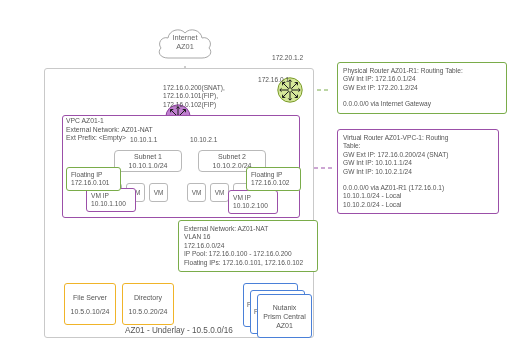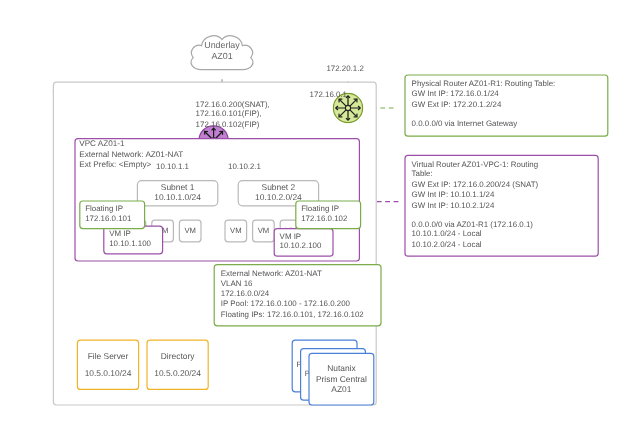--- a/index.html
+++ b/index.html
@@ -150,27 +150,28 @@
     <path d="M112,183 L112,190" stroke="#7aac4a" stroke-width="1.2" fill="none"></path>
 
     <path d="M118,196 L118,202" stroke="#9b4fa8" stroke-width="1.2" fill="none"></path>
 
     <path d="M258,183 L258,192" stroke="#7aac4a" stroke-width="1.2" fill="none"></path>
 
     <path d="M252,196 L252,204" stroke="#9b4fa8" stroke-width="1.2" fill="none"></path>
   </svg>
 
   <div id="underlay-frame" class="abs"></div>
+  <div id="underlay-label" class="abs">AZ01 - Underlay - 10.5.0.0/16</div>
 
   <svg id="cloud" class="abs" viewBox="0 0 62 42">
     <path d="M14,34 C6,34 3,28 7,24 C3,19 8,12 14,14 C15,6 26,3 31,9
              C36,3 47,6 48,14 C54,12 59,19 55,24 C59,28 56,34 48,34 Z" fill="#ffffff" stroke="#a8a8a8" stroke-width="1"></path>
   </svg>
   <div id="cloud-label" class="abs">
-    <span>Underlay</span><br>
+    <span>Internet</span><br>
     <span>AZ01</span>
   </div>
 
   <svg class="abs router" style="left:277px; top:77px;" viewBox="0 0 26 26">
     <circle cx="13" cy="13" r="12.2" fill="#d6e89a" stroke="#7a9a2a" stroke-width="1"></circle>
     <circle cx="13" cy="13" r="2.2" fill="none" stroke="#222" stroke-width="0.9"></circle>
     <g stroke="#1a1a1a" stroke-width="1" fill="none">
       <path d="M13,10.5 L13,3"></path>
         <path d="M11.3,4.6 L13,2.8 L14.7,4.6"></path>
       <path d="M13,15.5 L13,23"></path>

